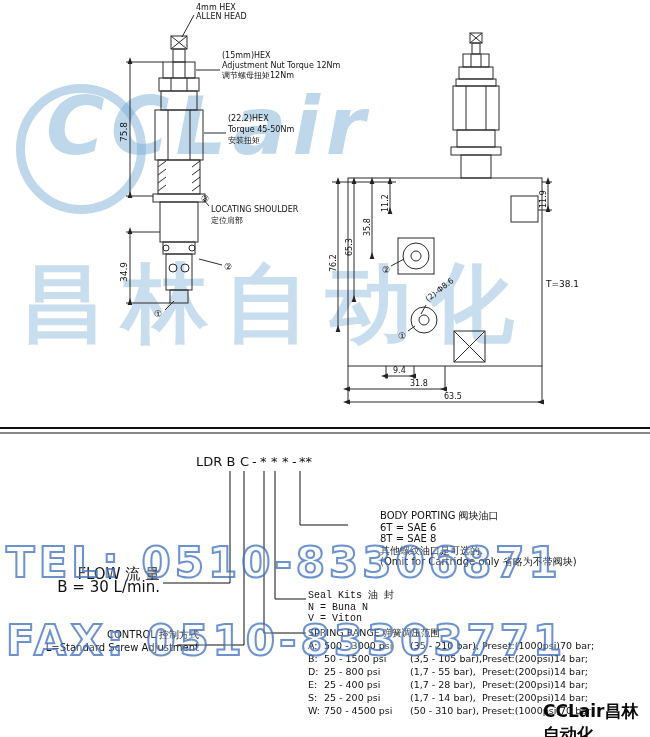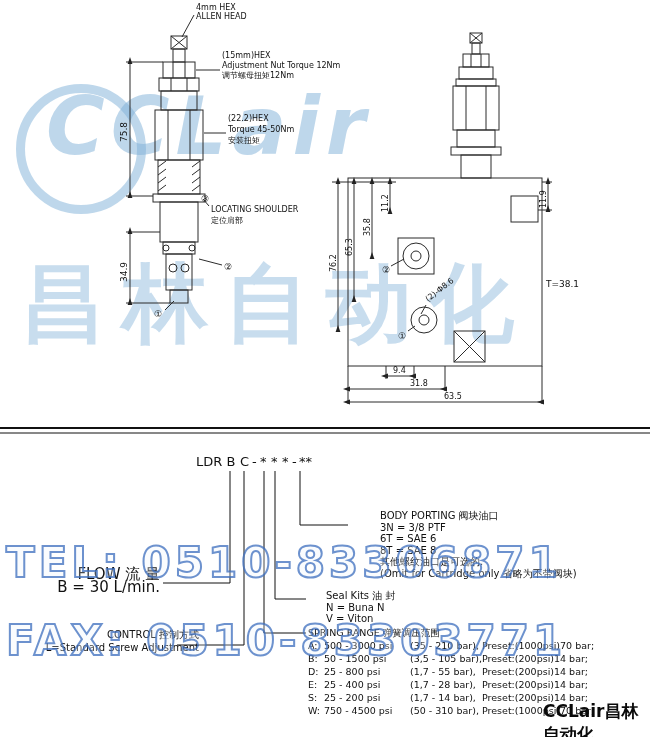--- a/index.html
+++ b/index.html
@@ -25,21 +25,21 @@
   text.t9{font-size:9px;}
   
   .cp{position:absolute;top:454px;font-size:13px;font-weight:normal;z-index:3;}
   .cp0{left:196px}.cp1{left:240px}.cp2{left:252px}.cp3{left:260px}
   .cp4{left:271px}.cp5{left:282px}.cp6{left:292px}.cp7{left:299px}
   
   .legend{font-size:10px;line-height:11.5px;white-space:nowrap;}
   #flow{left:20px;top:568px;width:140px;text-align:right;font-size:15px;line-height:13px;}
   #control{left:10px;top:628px;width:165px;text-align:right;font-size:10px;line-height:13px;padding-left:24px;}
   #body-porting{left:352px;top:510px;margin-left:28px;}
-  #seal-kits{left:326px;top:590px;}
+  #seal-kits{left:308px;top:590px;font-family:Liberation Mono, monospace;}
   #spring{left:308px;top:626px;font-size:9.5px;line-height:13px;white-space:nowrap;}
   .sr{display:flex;}
   .sr-code{width:16px;}
   .sr-psi{width:86px;}
   .sr-bar{width:72px;}
   #footer-brand{left:496px;top:700px;font-size:17px;font-weight:bold;color:#0a0a0a;margin-left:47px;}
 </style>
 </head>
 <body>
 
@@ -227,21 +227,20 @@
     <div>B = 30 L/min.</div>
   </div>
 
   <div id="control" class="txt legend">
     <div>CONTROL 控制方式</div>
     <div>L=Standard Screw Adjustment</div>
   </div>
 
   <div id="body-porting" class="txt legend">
     <div>BODY PORTING 阀块油口</div>
-    <div>3N = 3/8 PTF</div>
     <div>6T = SAE 6</div>
     <div>8T = SAE 8</div>
     <div>其他螺纹油口是可选的.</div>
     <div>(Omit for Cartridge only 省略为不带阀块)</div>
   </div>
 
   <div id="seal-kits" class="txt legend">
     <div>Seal Kits 油  封</div>
     <div>N = Buna N</div>
     <div>V = Viton</div>

